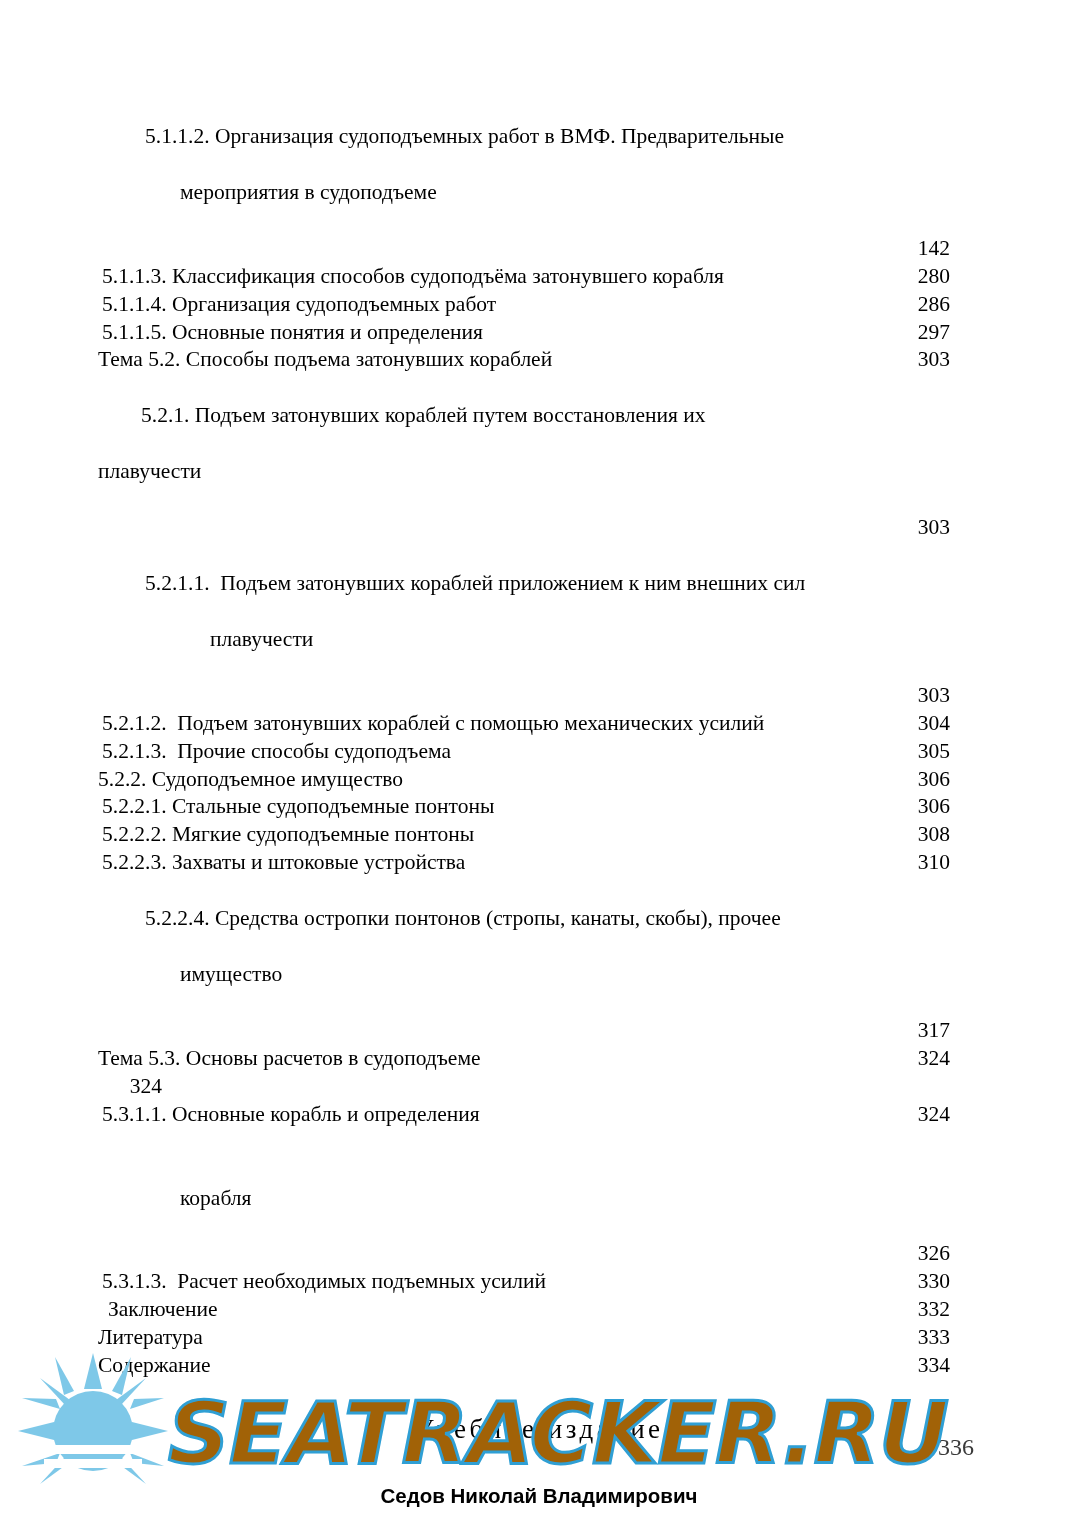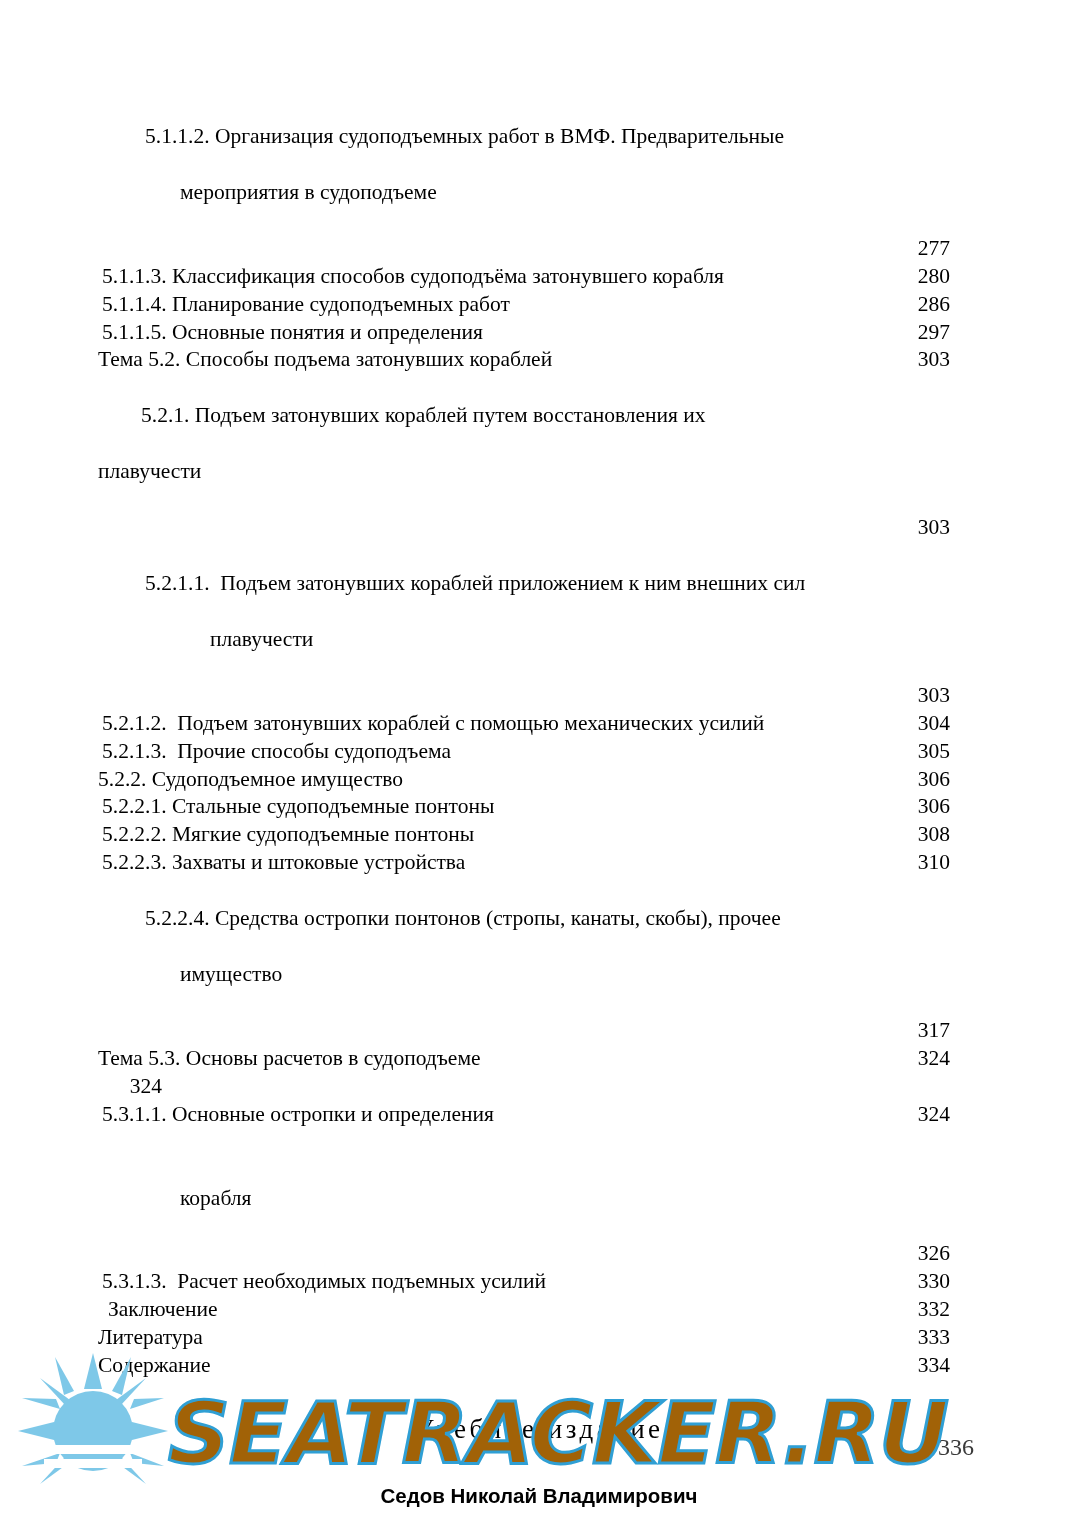--- a/index.html
+++ b/index.html
@@ -127,30 +127,30 @@
 
 <div class="page">
 
   <div class="toc">
 
     <div class="toc-row multiline">
       <div class="toc-text ind-1">
         <span>5.1.1.2. Организация судоподъемных работ в ВМФ. Предварительные</span>
         <span class="cont-line">мероприятия в судоподъеме</span>
       </div>
-      <div class="toc-page">277</div>
+      <div class="toc-page">142</div>
     </div>
 
     <div class="toc-row">
       <div class="toc-text ind-1">5.1.1.3. Классификация способов судоподъёма затонувшего корабля</div>
       <div class="toc-page">280</div>
     </div>
 
     <div class="toc-row">
-      <div class="toc-text ind-1">5.1.1.4. Планирование судоподъемных работ</div>
+      <div class="toc-text ind-1">5.1.1.4. Организация судоподъемных работ</div>
       <div class="toc-page">286</div>
     </div>
 
     <div class="toc-row">
       <div class="toc-text ind-1">5.1.1.5. Основные понятия и определения</div>
       <div class="toc-page">297</div>
     </div>
 
     <div class="toc-row">
       <div class="toc-text ind-0 bold">Тема 5.2. Способы подъема затонувших кораблей</div>
@@ -214,21 +214,21 @@
     <div class="toc-row">
       <div class="toc-text ind-0 bold">Тема 5.3. Основы расчетов в судоподъеме</div>
       <div class="toc-page">324</div>
     </div>
 
     <div class="toc-row">
       <div class="toc-page">324</div>
     </div>
 
     <div class="toc-row">
-      <div class="toc-text ind-1">5.3.1.1. Основные остропки и определения</div>
+      <div class="toc-text ind-1">5.3.1.1. Основные корабль и определения</div>
       <div class="toc-page">324</div>
     </div>
 
     <div class="toc-row multiline">
       <div class="toc-text ind-1">
         <span class="cont-line">корабля</span>
       </div>
       <div class="toc-page">326</div>
     </div>
 

